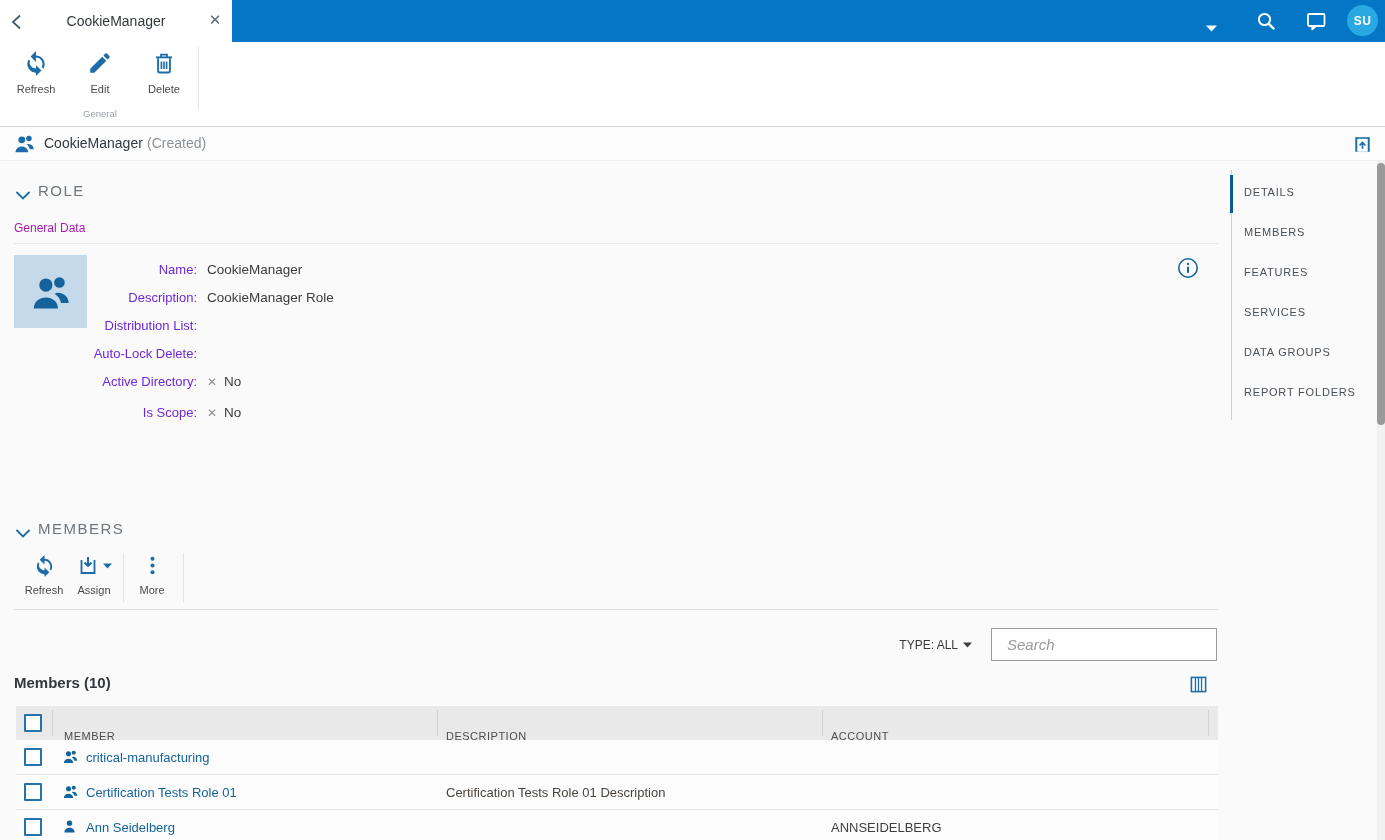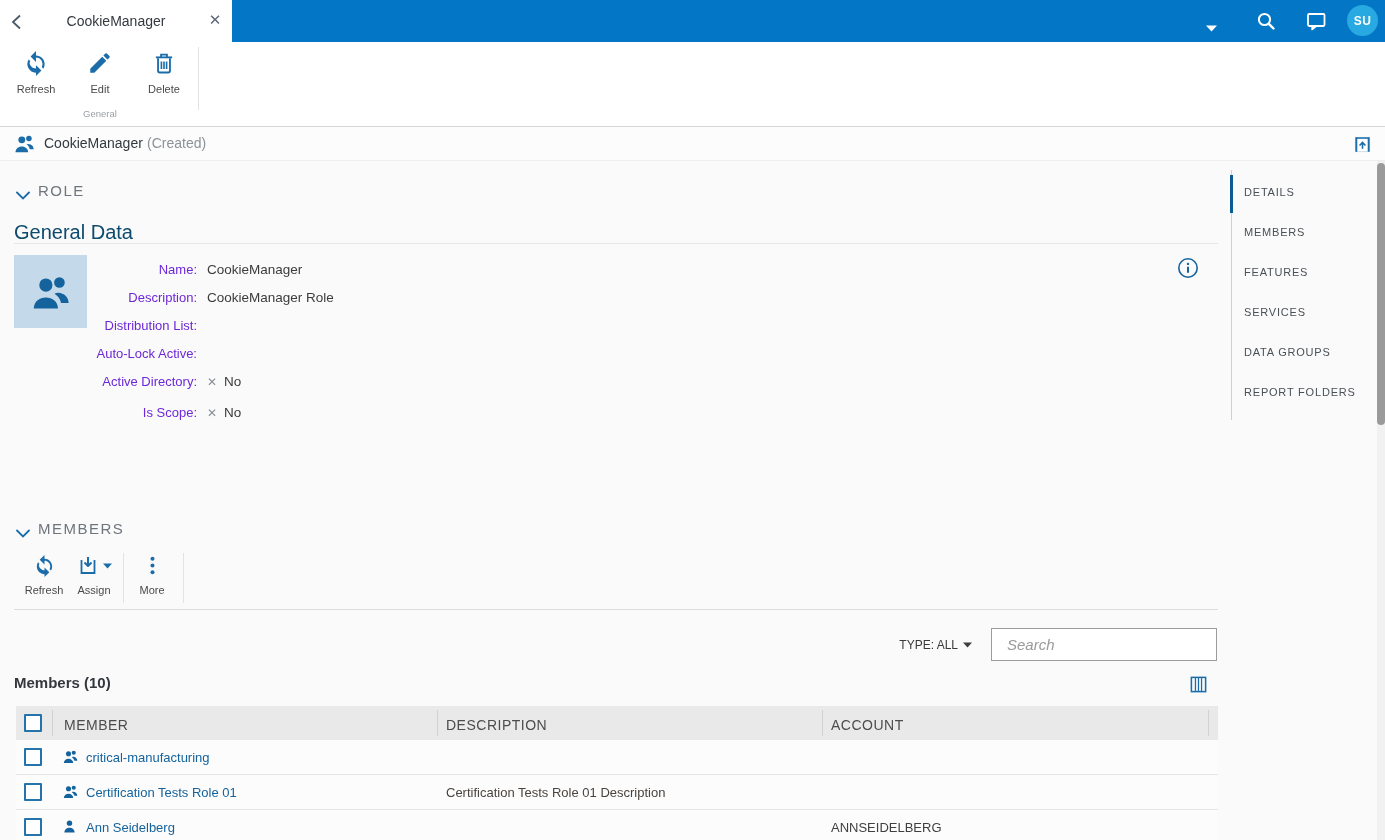--- a/index.html
+++ b/index.html
@@ -38,21 +38,21 @@
   .tb-icon { position:absolute; left:13px; top:6px; color:#1b6ca8; }
   .tb-title { position:absolute; left:44px; top:8px; font-size:14px; color:#33393f; }
   .tb-state { position:absolute; left:147px; top:8px; font-size:14px; color:#8d9298; }
   .tb-expand { position:absolute; left:1353px; top:8px; cursor:pointer; }
 
   
   .content { position:absolute; left:0; top:161px; width:1385px; height:679px; background:#fafafa;
              overflow:hidden; }
   .sec-chevron { cursor:pointer; }
   .sec-title { font-size:15px; color:#6e757c; letter-spacing:1.5px; }
-  .subhead { font-size:20px; color:#0c4a6e;text-align:center; }
+  .subhead { font-size:12px; color:#a21caf;text-align:center; }
   .hairline { height:1px; background:#e6e6e6; }
 
   .role-avatar { left:14px; top:94px; width:73px; height:73px; background:#c4d9e9;
                  display:flex; align-items:center; justify-content:center; color:#15639c; }
 
   .frow { left:0; height:18px; width:700px; }
   .flabel { position:absolute; left:0; top:0; width:197px; text-align:right;
             font-size:13px; color:#6d28d9; }
   .fvalue { position:absolute; left:207px; top:0; font-size:13.5px; color:#3c3c3c; }
   .xmark { color:#8a8f94; font-size:12px; margin-right:7px; }
@@ -82,21 +82,21 @@
   .searchbox input { border:none; outline:none; flex:1; font-size:15px; font-style:italic;
                      font-family:"Liberation Sans", sans-serif; color:#3c3c3c; background:transparent; }
   .searchbox input::placeholder { color:#9a9a9a; }
 
   .members-count { left:14px; top:513px; font-size:15px; font-weight:600; color:#33383d; }
   .cols-btn { left:1189px; top:514px; cursor:pointer; }
 
   
   .mtable { left:16px; top:545px; width:1202px; }
   .thead { position:relative; height:34px; background:#e9e9e9; }
-  .th { position:absolute; top:11px; font-size:14px; color:#4c4c4c; letter-spacing:.5px; }
+  .th { position:absolute; top:24px; font-size:11px; color:#4c4c4c; letter-spacing:.5px; }
   .thsep { position:absolute; top:4px; width:1px; height:26px; background:#d2d2d2; }
   .trow { position:relative; height:35px; background:#fcfcfc; border-bottom:1px solid #e5e5e5; cursor:pointer; }
   .trow:first-of-type { margin-top:2px; }
   .cb { position:absolute; left:8px; width:18px; height:18px; background:#fff;
         border:2px solid #2473ab; border-radius:1px; cursor:pointer; }
   .thead .cb { top:8px; }
   .trow .cb { top:8px; }
   .row-icon { position:absolute; left:46px; top:9px; color:#15639c; }
   .row-name { position:absolute; left:70px; top:10px; font-size:13px; color:#15639c; cursor:pointer; }
   .row-desc { position:absolute; left:430px; top:10px; font-size:13px; color:#4a443f; }
@@ -213,21 +213,21 @@
     </div>
     <div class="abs frow" style="top:157px;">
       <span class="flabel">Distribution List:</span>
       <span class="fvalue"></span>
     </div>
     <div class="abs frow" style="top:129px;">
       <span class="flabel">Description:</span>
       <span class="fvalue">CookieManager Role</span>
     </div>
     <div class="abs frow" style="top:185px;">
-      <span class="flabel">Auto-Lock Active:</span>
+      <span class="flabel">Auto-Lock Delete:</span>
       <span class="fvalue"></span>
     </div>
     <div class="abs frow" style="top:213px;">
       <span class="flabel">Active Directory:</span>
       <span class="fvalue"><span class="xmark">✕</span><span>No</span></span>
     </div>
     <div class="abs frow" style="top:244px;">
       <span class="flabel">Is Scope:</span>
       <span class="fvalue"><span class="xmark">✕</span><span>No</span></span>
     </div>

